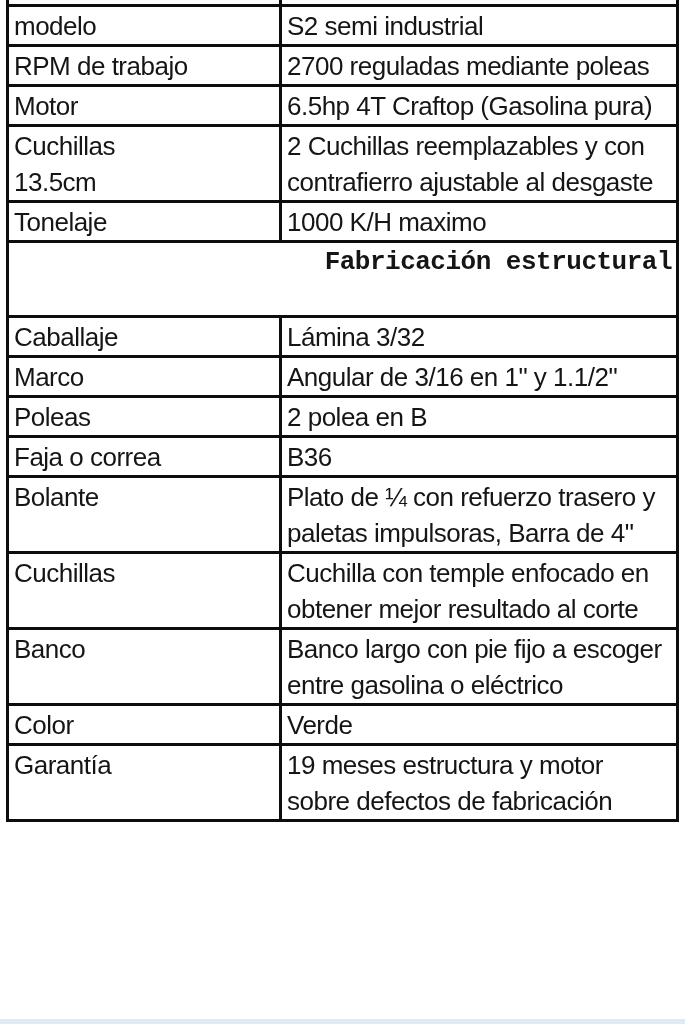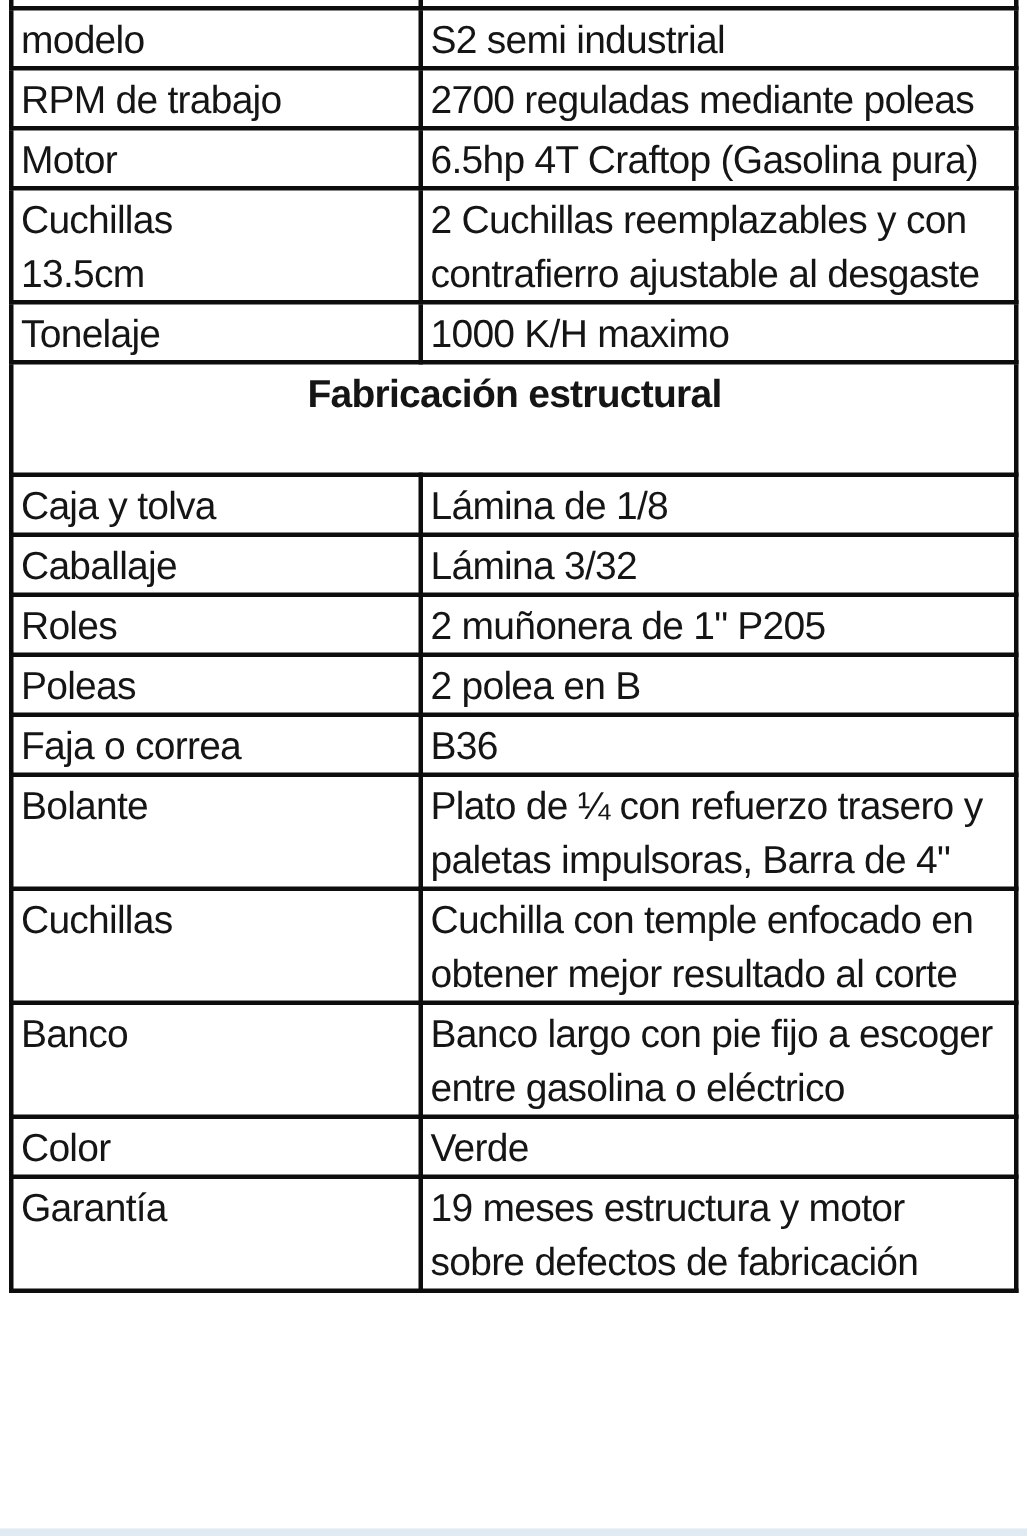--- a/index.html
+++ b/index.html
@@ -39,23 +39,24 @@
   col.c1 { width: 273px; }
   tr.sliver td {
     border-top: none;
     height: 4px;
     padding: 0;
     line-height: 0;
     font-size: 0;
   }
   td.hdr {
     font-weight: bold;
-    text-align: center;
+    text-align: right;
     vertical-align: middle;
     line-height: normal;
+    font-family: Liberation Mono, monospace;
   }
   .bottom-strip {
     width: 685px;
     height: 5px;
     background: #dfeaf3;
     margin-top: 0px;
   }
   .spacer { flex: 1; }
 </style>
 </head>
@@ -94,31 +95,27 @@
     </tr>
     <tr style="height:37px">
       <td>Tonelaje</td>
       <td>1000 K/H maximo</td>
     </tr>
 
     <tr style="height:75px">
       <td colspan="2" class="hdr">Fabricación estructural</td>
     </tr>
 
-    <tr style="height:36px">
-      <td>Caja y tolva</td>
-      <td>Lámina de 1/8</td>
-    </tr>
     <tr style="height:37px">
       <td>Caballaje</td>
       <td>Lámina 3/32</td>
     </tr>
-    <tr style="height:35px">
-      <td>Roles</td>
-      <td>2 muñonera de 1"  P205</td>
+    <tr style="height:34px">
+      <td>Marco</td>
+      <td>Angular de 3/16 en 1" y 1.1/2"</td>
     </tr>
     <tr style="height:36px">
       <td>Poleas</td>
       <td>2 polea en B</td>
     </tr>
     <tr style="height:36px">
       <td>Faja o correa</td>
       <td>B36</td>
     </tr>
     <tr style="height:62px">

